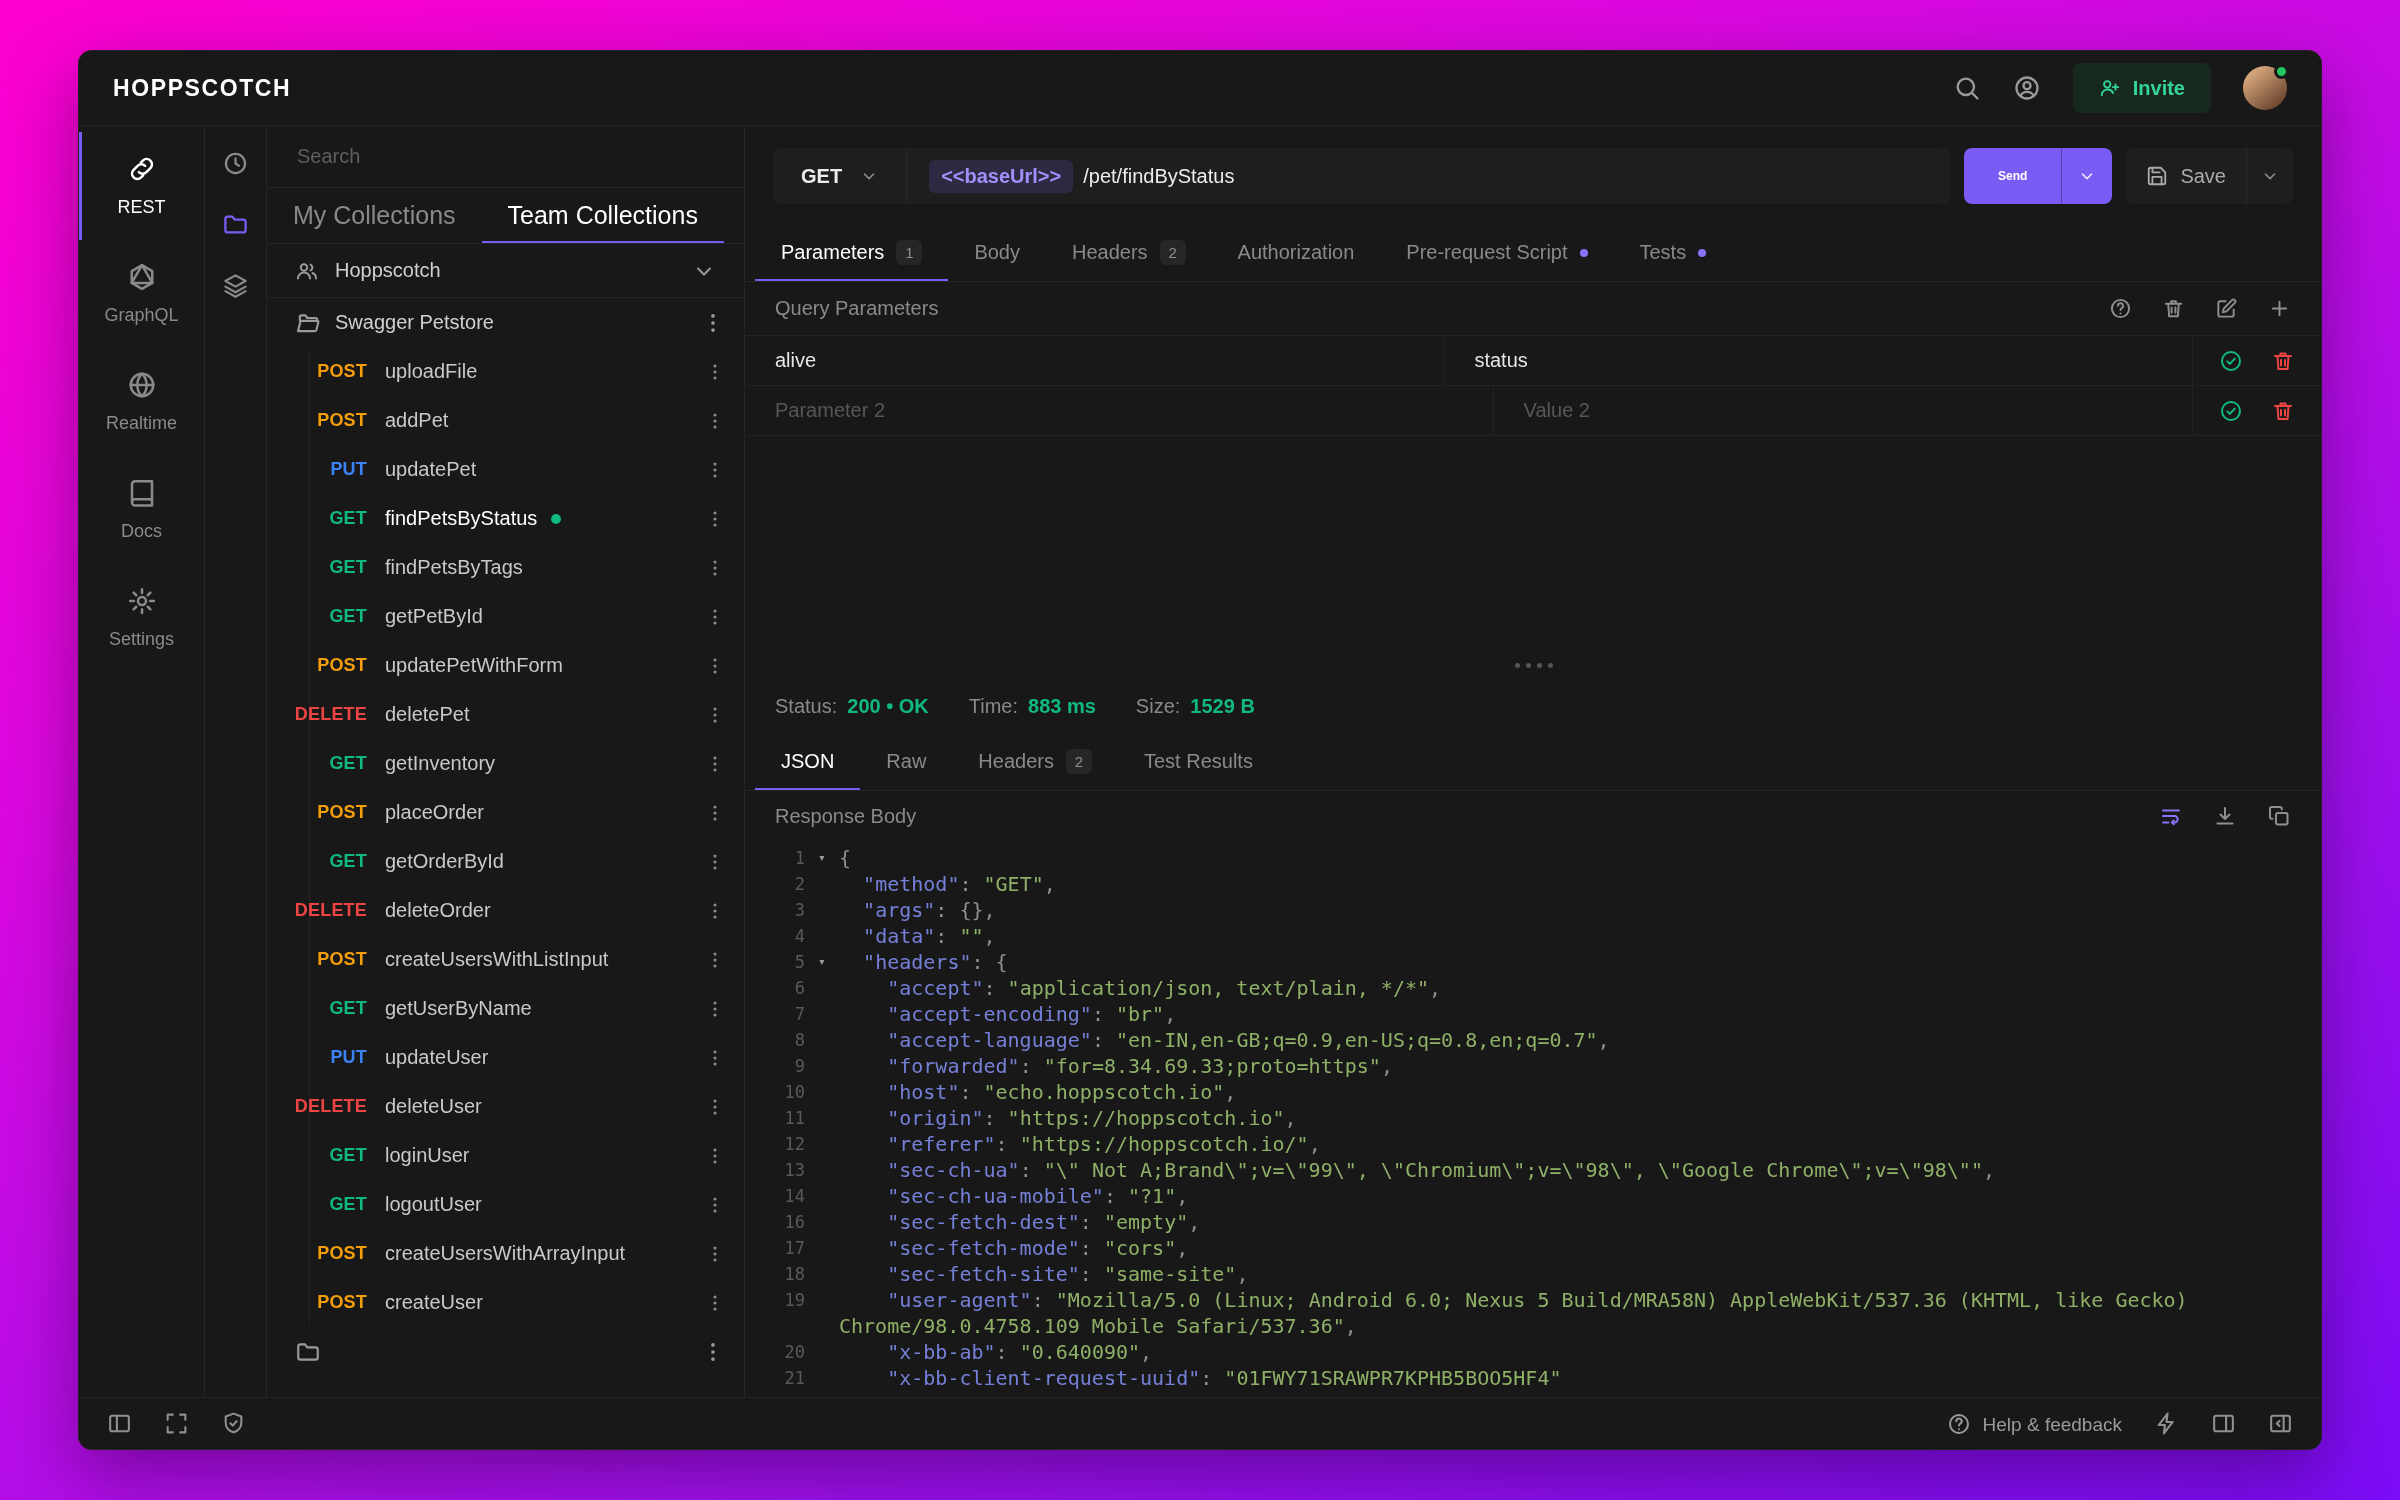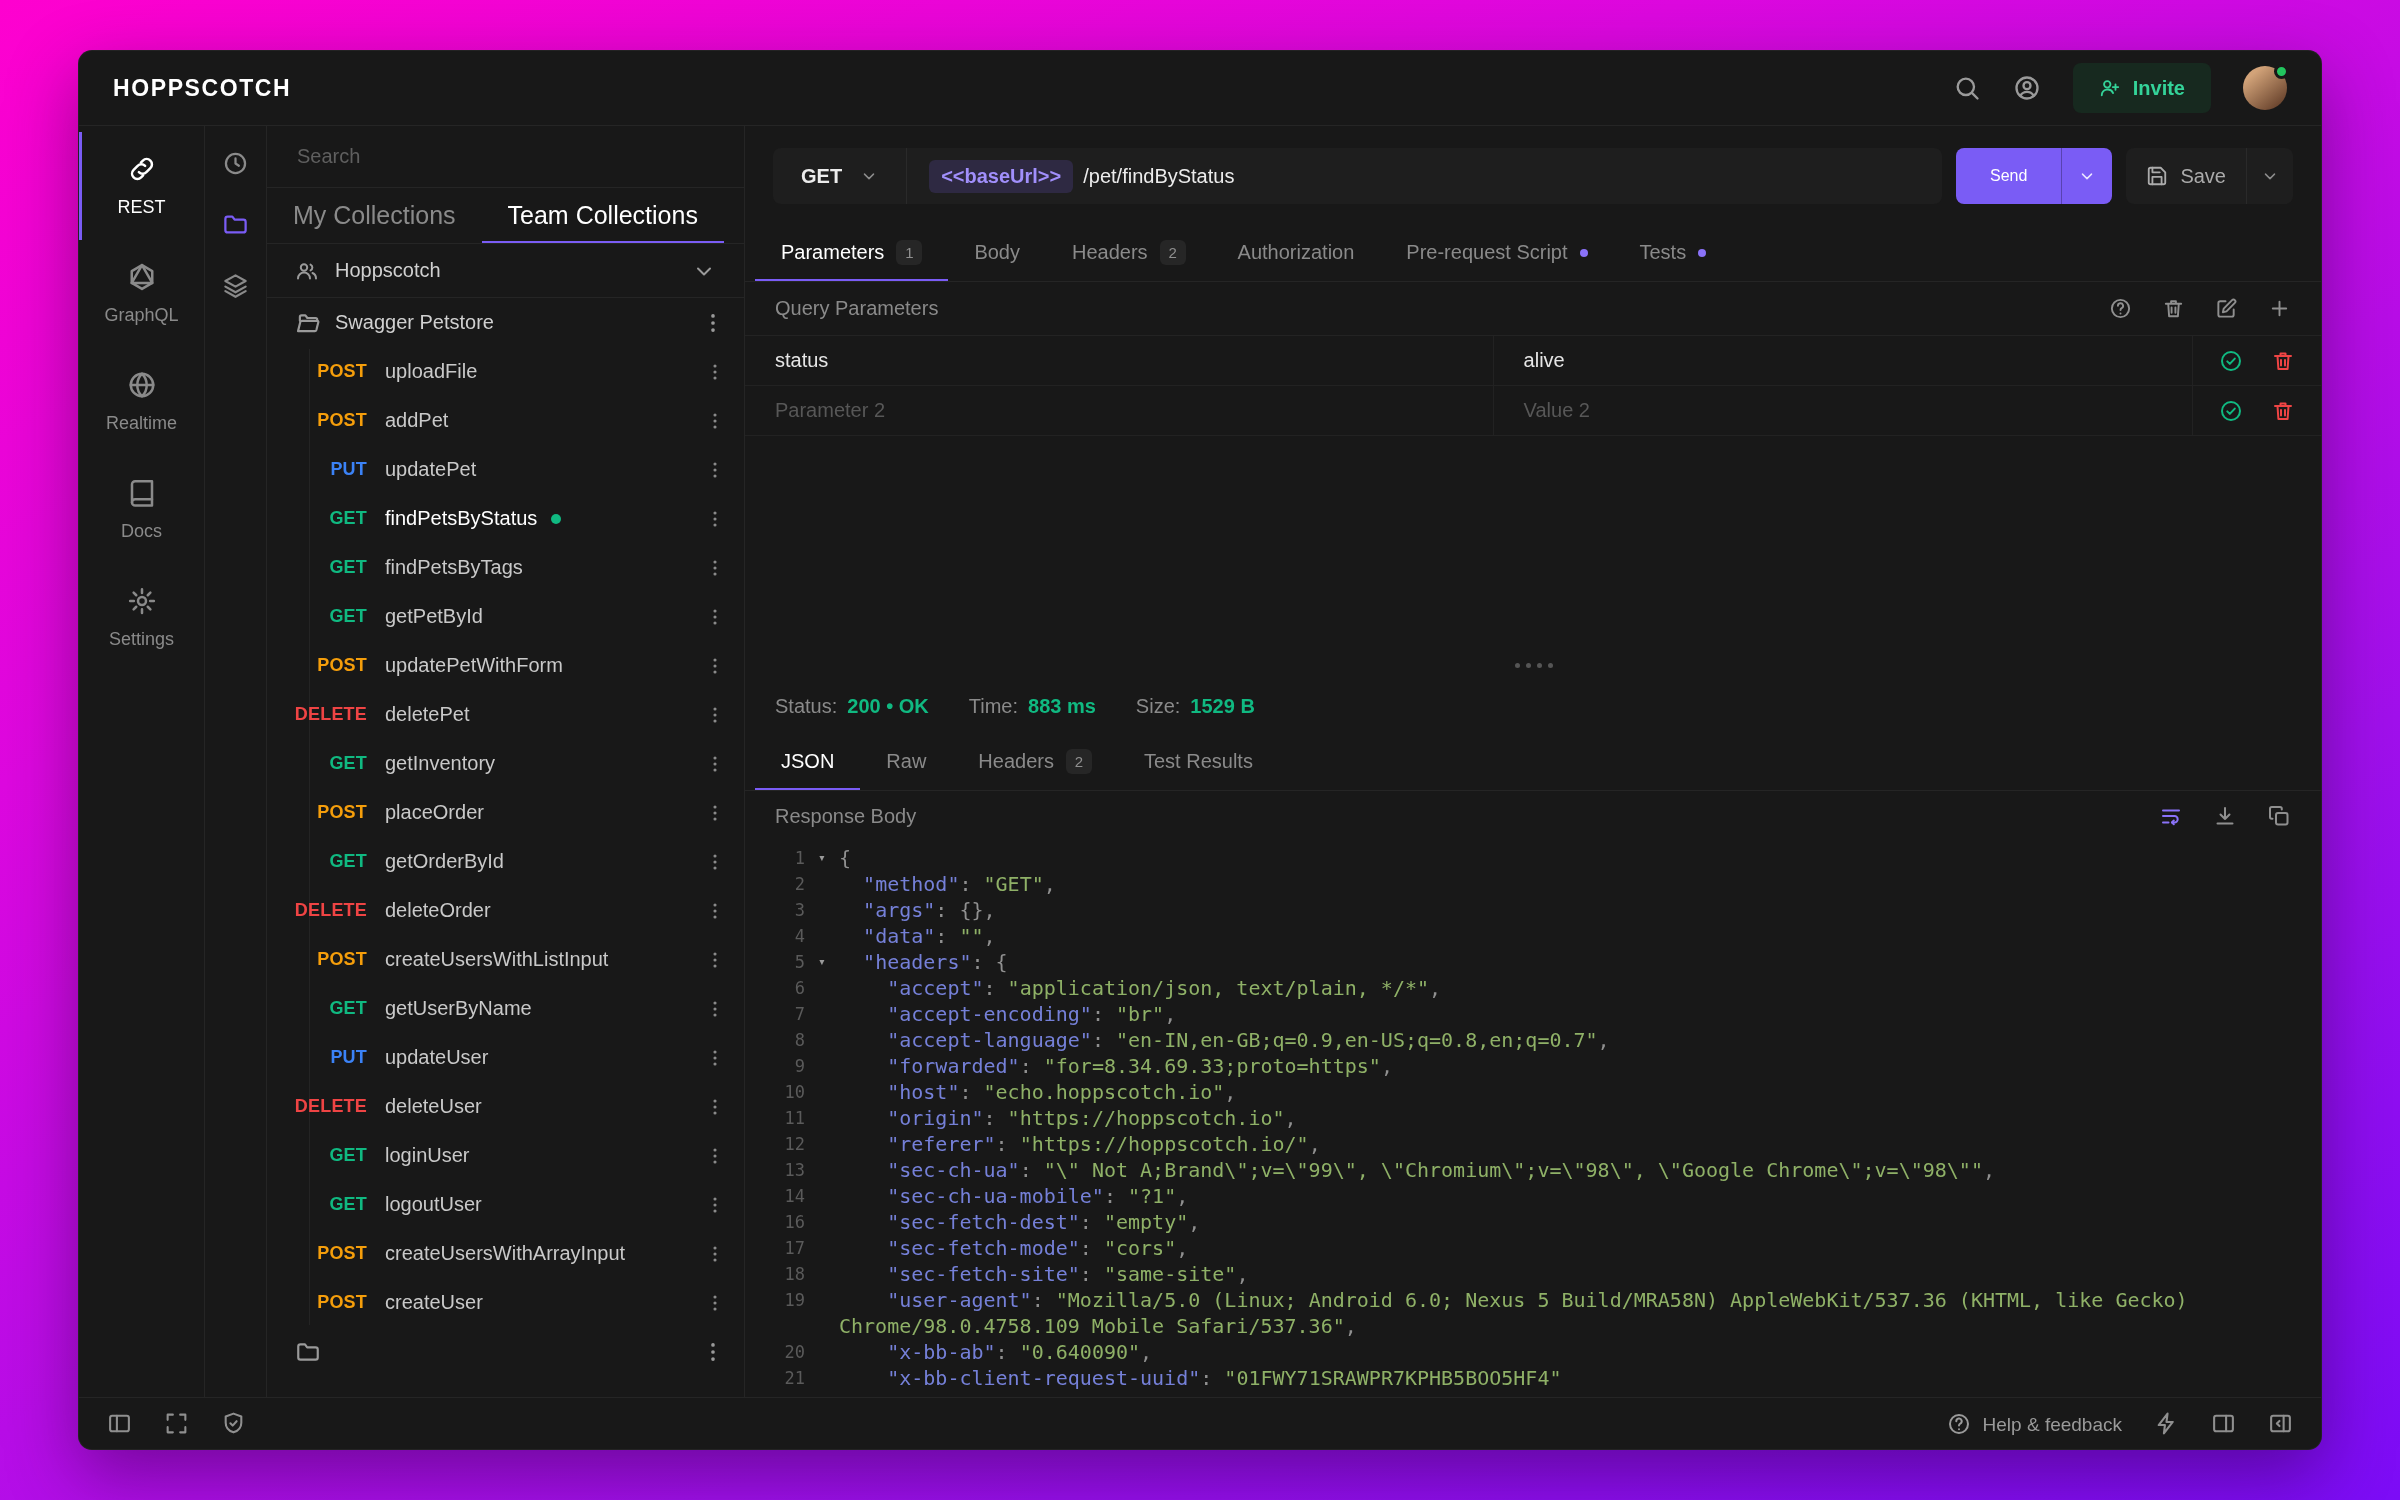--- a/index.html
+++ b/index.html
@@ -57,21 +57,21 @@
 .req-row.active .rname{color:#fff}
 .active-dot{width:10px;height:10px;border-radius:50%;background:#10b981;margin-left:14px;flex:none}
 .m-GET{color:#10b981}.m-POST{color:#f59e0b}.m-PUT{color:#3b82f6}.m-DELETE{color:#ef4444}
 
 .main{flex:1;display:flex;flex-direction:column;min-width:0;min-height:0}
 .url-row{flex:none;display:flex;align-items:center;gap:14px;padding:22px 28px 20px}
 .url-bar{flex:1;height:56px;background:#1e1e1e;border-radius:8px;display:flex;align-items:center;min-width:0;overflow:hidden}
 .method-select{display:flex;align-items:center;gap:18px;padding:0 28px;font-size:20px;font-weight:600;color:#ececec;height:100%;border-right:1px solid #2a2a2a;cursor:pointer}
 .url-input{display:flex;align-items:center;padding:0 22px;font-size:20px;color:#ececec;white-space:nowrap;overflow:hidden;cursor:text}
 .chip{background:rgba(130,100,255,.16);color:#a18ffb;padding:5px 12px;border-radius:6px;margin-right:10px;font-weight:600}
-.send-btn{flex:none;height:56px;border-radius:8px;background:#7a5cf5;display:flex;align-items:center;color:#fff;font-size:16px;font-weight:400;overflow:hidden;cursor:pointer}
+.send-btn{flex:none;height:56px;border-radius:8px;background:#7a5cf5;display:flex;align-items:center;color:#fff;font-size:12px;font-weight:700;overflow:hidden;cursor:pointer}
 .send-label{padding:0 34px}
 .send-chev{height:100%;display:flex;align-items:center;padding:0 16px;border-left:1px solid rgba(0,0,0,.28)}
 .send-chev .chev{color:#e8e2ff}
 .save-btn{flex:none;height:56px;border-radius:8px;background:#1e1e1e;display:flex;align-items:center;color:#ababab;font-size:20px;overflow:hidden;cursor:pointer}
 .save-main{display:flex;align-items:center;gap:12px;padding:0 20px}
 .save-main .icn{font-size:22px}
 .save-chev{height:100%;display:flex;align-items:center;padding:0 14px;border-left:1px solid #2a2a2a}
 .tabs{height:58px;flex:none;display:flex;border-bottom:1px solid #252525;padding:0 10px}
 .tab{display:flex;align-items:center;gap:12px;padding:0 26px;font-size:20px;color:#8a8a8a;cursor:pointer}
 .tab.active{color:#fff;box-shadow:inset 0 -2px 0 #7a5cf5}
@@ -603,22 +603,22 @@
           <span class="icn">
               <svg viewBox="0 0 24 24">
                 <path d="M12 5v14M5 12h14"></path>
               </svg>
             </span>
         </div>
       </div>
 
       <div id="paramRows">
           <div class="param-row">
+            <div class="pcell pval">alive</div>
             <div class="pcell pkey">status</div>
-            <div class="pcell pval">alive</div>
             <div class="picons">
               <span class="icn ic-green">
                 <svg viewBox="0 0 24 24">
                   <circle cx="12" cy="12" r="9"></circle>
                   <path d="M8.3 12.4l2.5 2.5 5-5.3"></path>
                 </svg>
               </span>
               <span class="icn ic-red">
                 <svg viewBox="0 0 24 24">
                   <path d="M4 7h16M9.5 7V4.5h5V7M6.5 7l.9 13h9.2l.9-13"></path>

